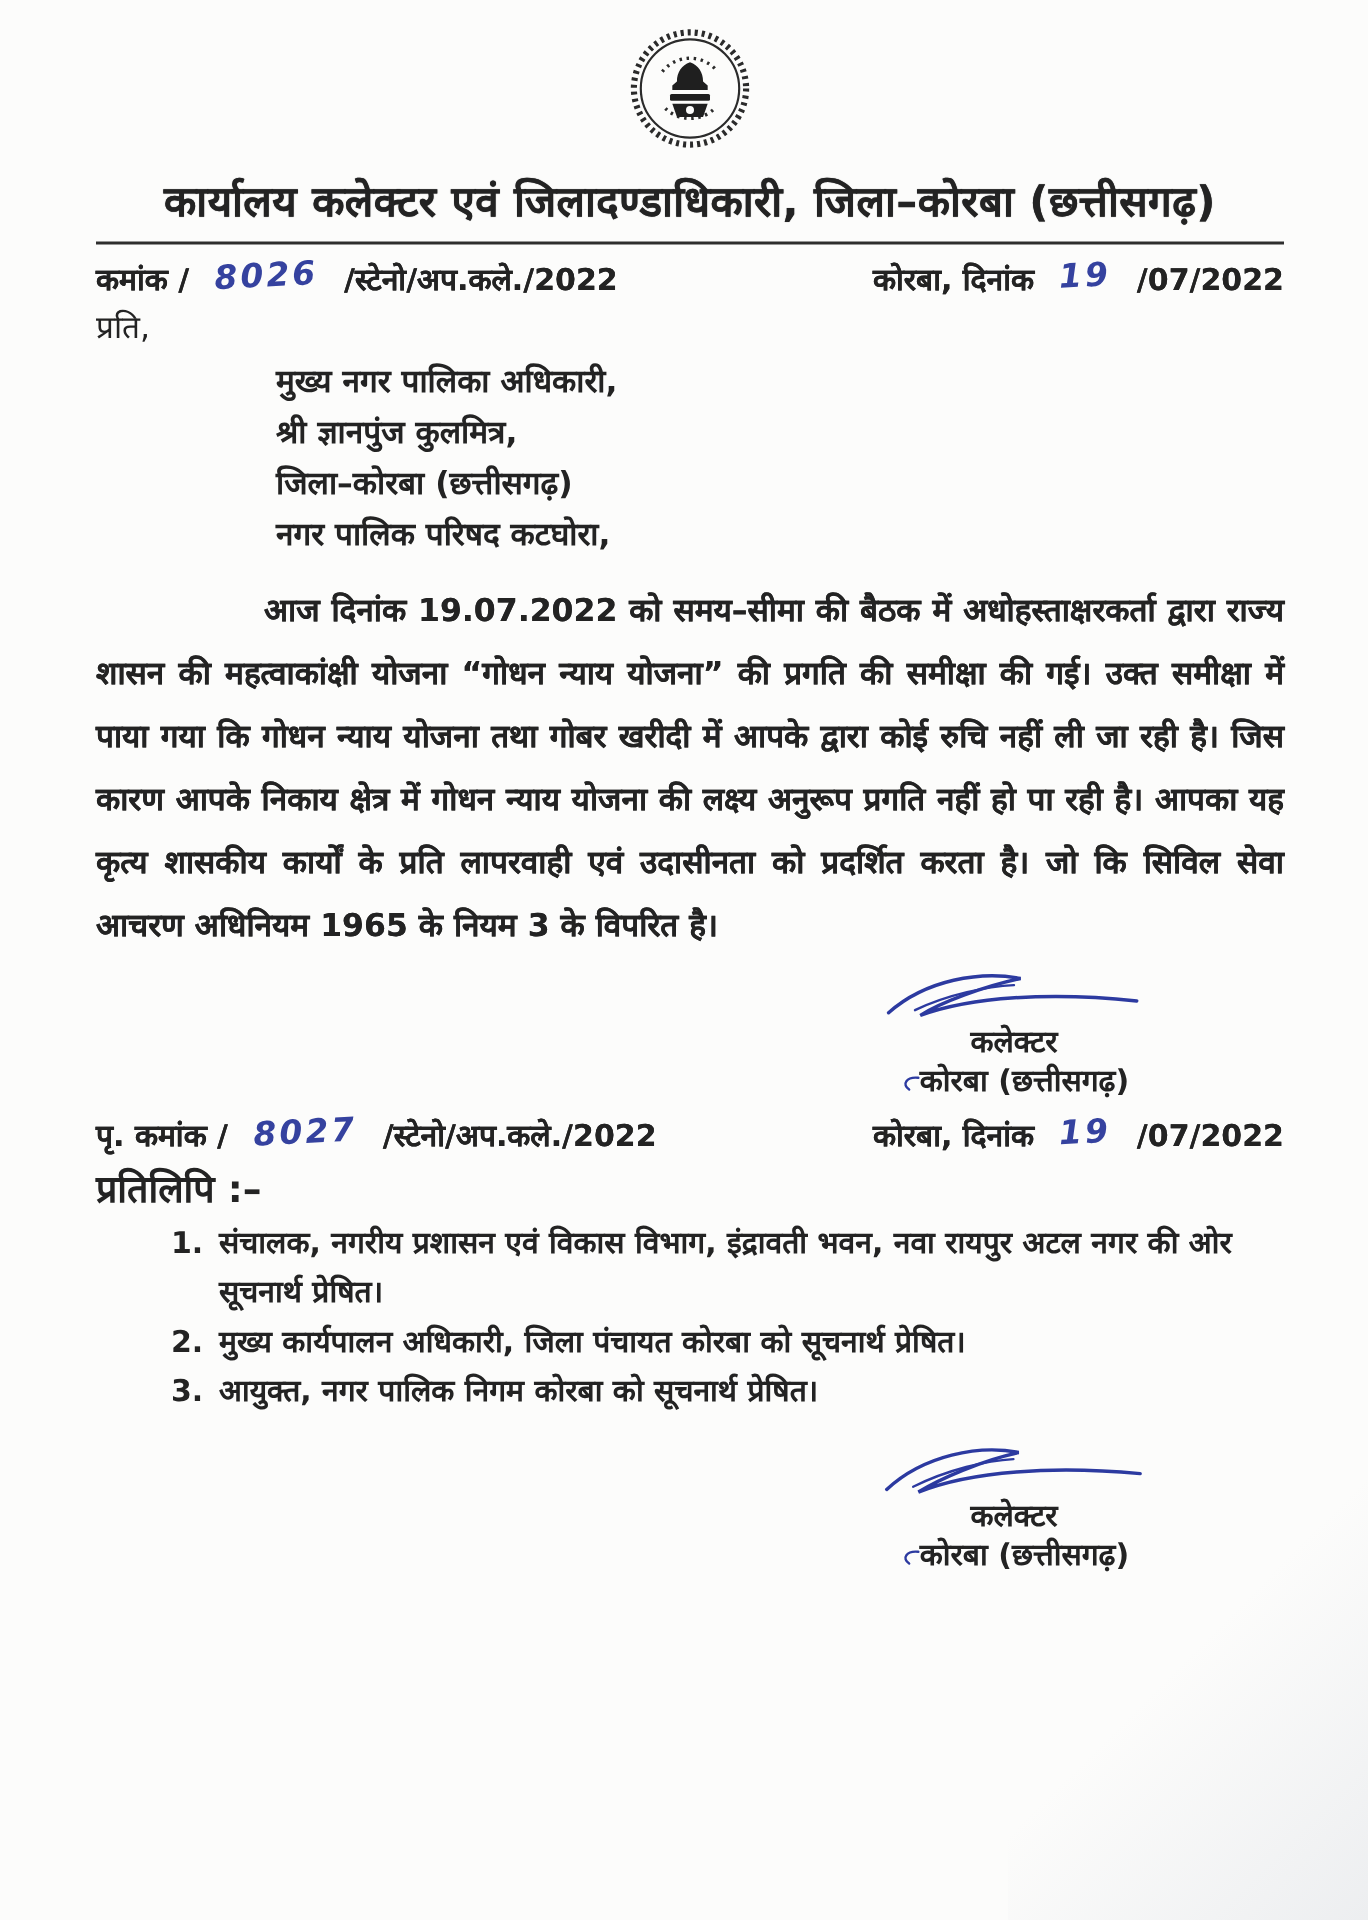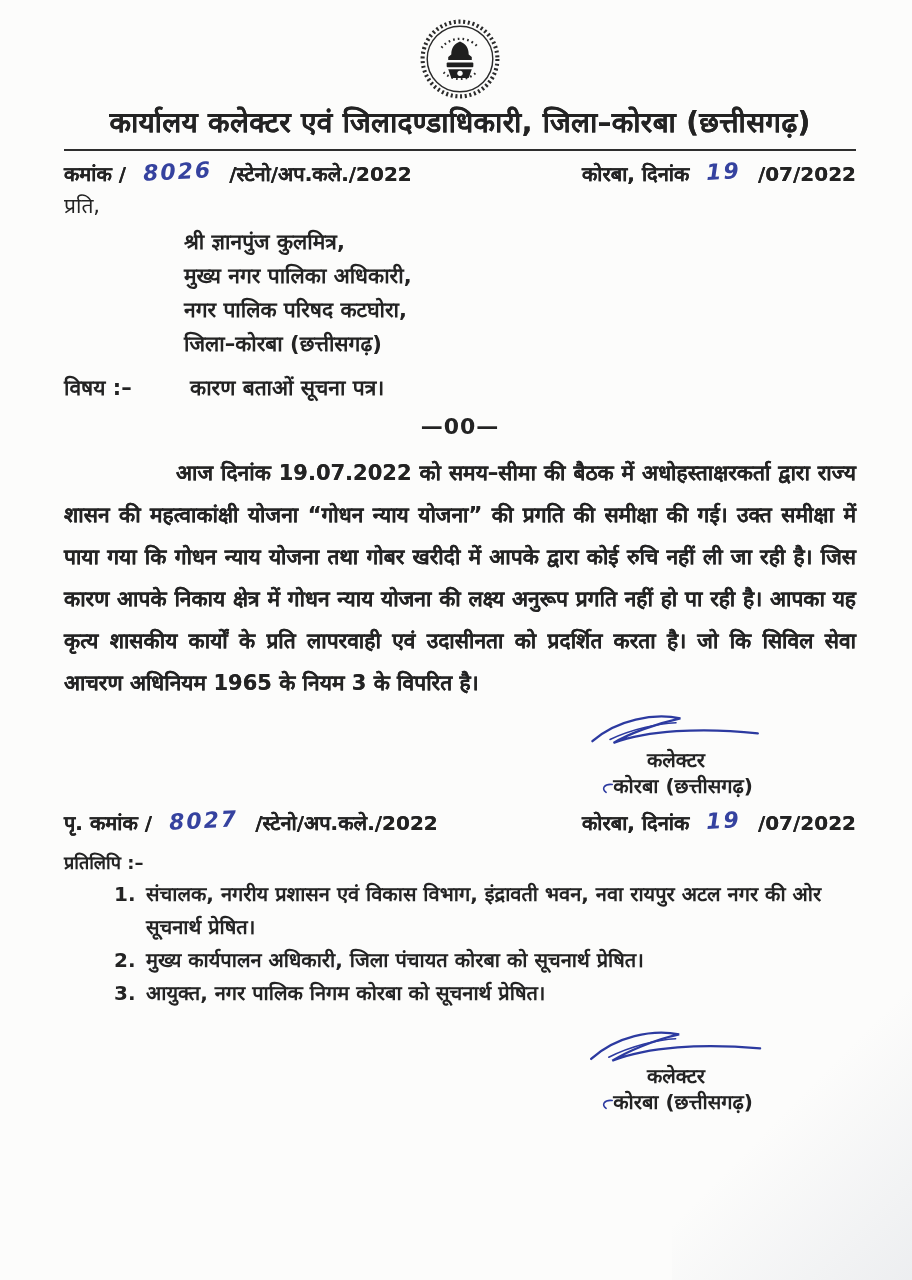--- a/index.html
+++ b/index.html
@@ -10,21 +10,21 @@
   }
   .page::after {
     content:""; position:absolute; right:0; bottom:0; width:240px; height:300px;
     background:linear-gradient(315deg, rgba(175,182,196,0.20), rgba(255,255,255,0) 55%);
     pointer-events:none;
   }
   .content { padding:18px 56px 0 64px; }
 
   .emblem-wrap { text-align:center; height:84px; }
   .title {
-    font-size:28px; font-weight:700; text-align:center; margin:0 0 0;
+    font-size:28px; font-weight:700; text-align:center; margin:12px 0 0;
     letter-spacing:0.3px; white-space:nowrap; text-shadow:0 0 0.5px #333;
   }
   .rule { height:2px; background:#2e2e2e; margin-top:9px; }
 
   .ref-row {
     display:flex; justify-content:space-between; align-items:baseline;
     margin-top:9px; font-size:20px; font-weight:700; text-shadow:0 0 0.4px #333;
   }
   .hw {
     color:#35429f; font-style:italic; font-weight:600; font-size:22px;
@@ -48,21 +48,21 @@
   .body.p2 { margin-top:0; }
 
   .sigblock {
     width:280px; margin:2px 40px 0 auto; text-align:center;
     font-size:20px; font-weight:700; line-height:26px;
   }
   .sigblock svg.sig { display:block; margin:0 auto -3px; }
   .place-line { white-space:nowrap;text-align:center; }
   .flourish { vertical-align:-2px; margin-right:-2px; }
 
-  .copy-label { font-size:18px; font-weight:700; margin-top:14px; }
+  .copy-label { font-size:25px; font-weight:700; margin-top:4px; }
   .copy-list { margin:4px 0 0 50px; font-size:20px; font-weight:600; line-height:33px; }
   .copy-item { display:flex; }
   .copy-num { width:32px; flex:0 0 auto; }
   .copy-text { flex:1; padding-right:8px; }
 </style>
 </head>
 <body>
 
 <div class="page">
   <div class="content">
@@ -93,32 +93,27 @@
       </div>
       <div>
         <span>कोरबा, दिनांक</span>
         <span class="hw">19</span>
         <span>/07/2022</span>
       </div>
     </div>
 
     <div class="salutation">प्रति,</div>
     <div class="addr">
+      <div>मुख्य नगर पालिका अधिकारी,</div>
       <div>श्री ज्ञानपुंज कुलमित्र,</div>
-      <div>मुख्य नगर पालिका अधिकारी,</div>
+      <div>जिला–कोरबा (छत्तीसगढ़)</div>
       <div>नगर पालिक परिषद कटघोरा,</div>
-      <div>जिला–कोरबा (छत्तीसगढ़)</div>
     </div>
 
-    <div class="subject-row">
-      <span class="subject-label">विषय :–</span>
-      <span>कारण बताओं सूचना पत्र।</span>
-    </div>
 
-    <div class="sep">—00—</div>
 
     <p class="body p1"><span>आज दिनांक 19.07.2022 को समय–सीमा की बैठक में अधोहस्ताक्षरकर्ता द्वारा राज्य शासन की महत्वाकांक्षी योजना </span><span class="bold-scheme">“गोधन न्याय योजना”</span><span> की प्रगति की समीक्षा की गई। उक्त समीक्षा में पाया गया कि गोधन न्याय योजना तथा गोबर खरीदी में आपके द्वारा कोई रुचि नहीं ली जा रही है। जिस कारण आपके निकाय क्षेत्र में गोधन न्याय योजना की लक्ष्य अनुरूप प्रगति नहीं हो पा रही है। आपका यह कृत्य शासकीय कार्यों के प्रति लापरवाही एवं उदासीनता को प्रदर्शित करता है। जो कि सिविल सेवा आचरण अधिनियम 1965 के नियम 3 के विपरित है।</span></p>
 
     <div class="sigblock">
       <svg class="sig" viewBox="0 0 210 50" width="200" height="44" aria-hidden="true">
         <path d="M10 40 C 38 15 80 8 110 14 C 82 20 50 32 34 42 C 72 28 132 24 198 31" fill="none" stroke="#2c3aa0" stroke-width="2.6" stroke-linecap="round"></path>
         <path d="M30 38 C 55 26 85 20 105 19" fill="none" stroke="#2c3aa0" stroke-width="1.8" stroke-linecap="round"></path>
       </svg>
       <div>कलेक्टर</div>
       <div class="place-line"><svg class="flourish" viewBox="0 0 18 16" width="16" height="14" aria-hidden="true">

